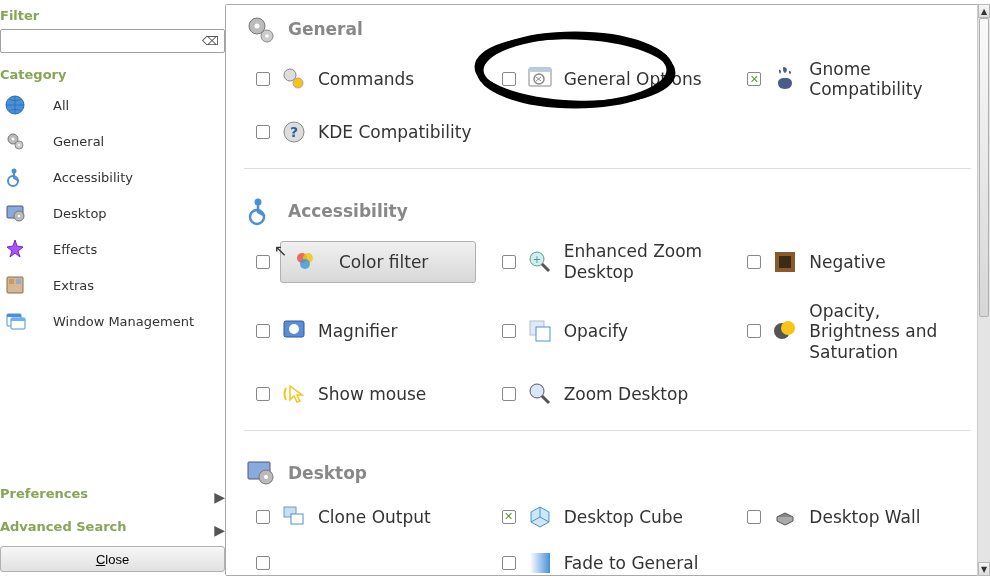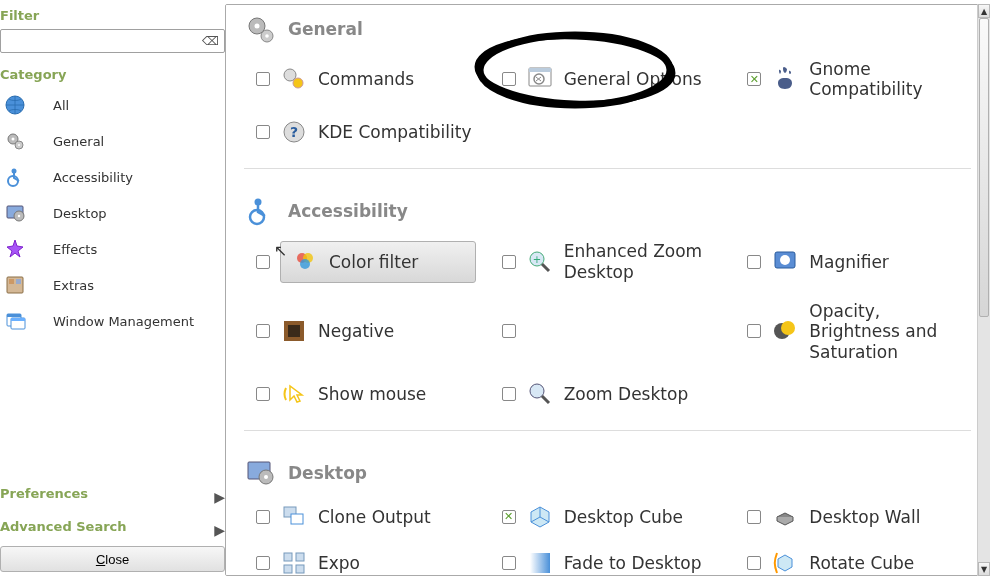--- a/index.html
+++ b/index.html
@@ -147,21 +147,21 @@
     .plugin-item.selected {
       position: relative;
     }
     .plugin-item.selected .plugin-body {
       background: linear-gradient(#f0f0f0, #d8d8d8);
       border: 1px solid #b0b0b0;
       border-radius: 3px;
       padding: 6px 10px;
       display: flex;
       align-items: center;
-      gap: 10px;
+      gap: 20px;
       flex: 1;
     }
     .plugin-body {
       display: flex;
       align-items: center;
       gap: 10px;
       flex: 1;
     }
     .plugin-checkbox {
       width: 14px;
@@ -445,41 +445,50 @@
                 </svg>
               </span>
             <span class="plugin-label">Enhanced Zoom Desktop</span>
           </div>
         </div>
         <div class="plugin-item">
           <span class="plugin-checkbox"></span>
           <div class="plugin-body">
             <span class="plugin-icon">
                 <svg width="28" height="28" viewBox="0 0 28 28">
+                  <rect x="4" y="4" width="20" height="20" fill="#8b5a2b"></rect>
+                  <rect x="8" y="8" width="12" height="12" fill="#3a2a1a"></rect>
+                </svg>
+              </span>
+            <span class="plugin-label">Negative</span>
+          </div>
+        </div>
+        <div class="plugin-item">
+          <span class="plugin-checkbox"></span>
+          <div class="plugin-body">
+            <span class="plugin-icon">
+                <svg width="28" height="28" viewBox="0 0 28 28">
                   <rect x="4" y="4" width="20" height="16" rx="2" fill="#5a8dd4" stroke="#2a5d9e"></rect>
                   <circle cx="14" cy="12" r="5" fill="#fff"></circle>
                 </svg>
               </span>
             <span class="plugin-label">Magnifier</span>
           </div>
         </div>
         <div class="plugin-item">
           <span class="plugin-checkbox"></span>
           <div class="plugin-body">
             <span class="plugin-icon">
                 <svg width="28" height="28" viewBox="0 0 28 28">
-                  <rect x="4" y="4" width="20" height="20" fill="#8b5a2b"></rect>
-                  <rect x="8" y="8" width="12" height="12" fill="#3a2a1a"></rect>
-                </svg>
-              </span>
-            <span class="plugin-label">Negative</span>
-          </div>
-        </div>
-        <div class="plugin-item">
-          <span class="plugin-checkbox"></span>
+                  <rect x="4" y="4" width="14" height="14" fill="#cde" stroke="#79b" opacity="0.6"></rect>
+                  <rect x="10" y="10" width="14" height="14" fill="#fff" stroke="#4a90d9"></rect>
+                </svg>
+              </span>
+            <span class="plugin-label">Opacify</span>
+          </div>
         </div>
         <div class="plugin-item">
           <span class="plugin-checkbox"></span>
           <div class="plugin-body">
             <span class="plugin-icon">
                 <svg width="28" height="28" viewBox="0 0 28 28">
                   <circle cx="11" cy="14" r="8" fill="#555"></circle>
                   <circle cx="17" cy="11" r="7" fill="#f5c518"></circle>
                 </svg>
               </span>
@@ -557,59 +566,36 @@
                 <svg width="28" height="28" viewBox="0 0 28 28">
                   <path d="M6 14l8-4 8 4-8 4z" fill="#888" stroke="#555"></path>
                   <path d="M6 14v4l8 4 8-4v-4" fill="#aaa" stroke="#555"></path>
                 </svg>
               </span>
             <span class="plugin-label">Desktop Wall</span>
           </div>
         </div>
         <div class="plugin-item">
           <span class="plugin-checkbox"></span>
-          <div class="plugin-body">
-            <span class="plugin-icon">
-                <svg width="28" height="28" viewBox="0 0 28 28">
-                  <rect x="4" y="4" width="8" height="8" fill="#cde" stroke="#79b"></rect>
-                  <rect x="16" y="4" width="8" height="8" fill="#cde" stroke="#79b"></rect>
-                  <rect x="4" y="16" width="8" height="8" fill="#cde" stroke="#79b"></rect>
-                  <rect x="16" y="16" width="8" height="8" fill="#cde" stroke="#79b"></rect>
-                </svg>
-              </span>
-            <span class="plugin-label">Expo</span>
-          </div>
         </div>
         <div class="plugin-item">
           <span class="plugin-checkbox"></span>
           <div class="plugin-body">
             <span class="plugin-icon">
                 <svg width="28" height="28" viewBox="0 0 28 28">
                   <rect x="4" y="4" width="20" height="20" fill="url(#fg)"></rect>
                   <defs>
                     <linearGradient id="fg">
                       <stop offset="0" stop-color="#fff"></stop>
                       <stop offset="1" stop-color="#4a90d9"></stop>
                     </linearGradient>
                   </defs>
                 </svg>
               </span>
-            <span class="plugin-label">Fade to Desktop</span>
-          </div>
-        </div>
-        <div class="plugin-item">
-          <span class="plugin-checkbox"></span>
-          <div class="plugin-body">
-            <span class="plugin-icon">
-                <svg width="28" height="28" viewBox="0 0 28 28">
-                  <path d="M14 6l7 4v8l-7 4-7-4v-8z" fill="#cde8f5" stroke="#4a90d9"></path>
-                  <path d="M6 4c-3 8-3 12 0 20" stroke="#f90" stroke-width="2" fill="none"></path>
-                </svg>
-              </span>
-            <span class="plugin-label">Rotate Cube</span>
+            <span class="plugin-label">Fade to General</span>
           </div>
         </div>
       </div>
     </div>
 
   </div>
 
   <div class="scrollbar">
     <div class="sb-btn">▲</div>
     <div class="sb-track">

